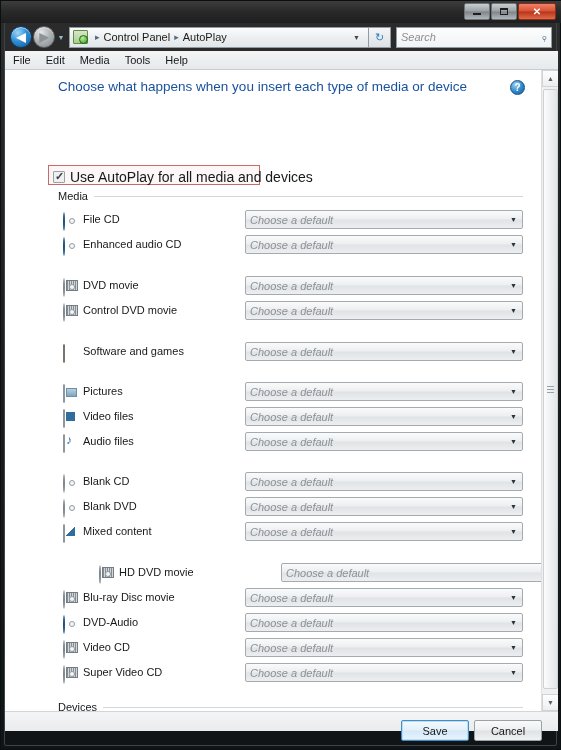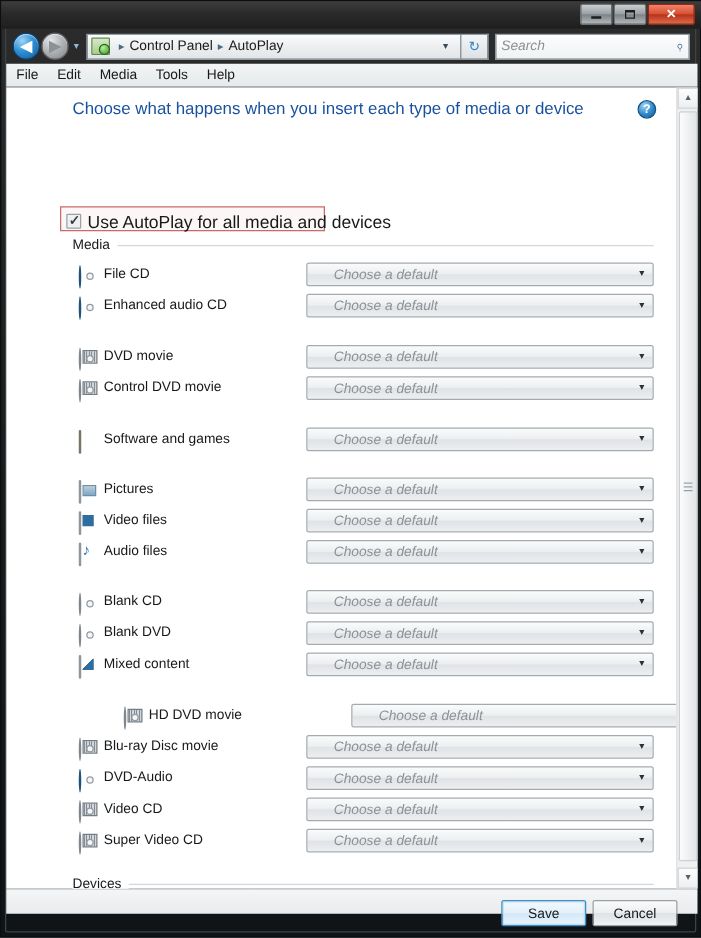--- a/index.html
+++ b/index.html
@@ -181,21 +181,21 @@
     width:15px; height:15px;
   }
   .combo {
     position:absolute; left:240px; top:0px; width:278px; height:19px;
     background:linear-gradient(180deg,#fafbfb 0%,#eceef0 48%,#e0e3e6 52%,#eceef0 100%);
     border:1px solid #a4abb0; border-radius:2px;
     display:flex; align-items:center;
   }
   .combo .ctext {
     font-size:11px; color:#8d9195; font-style:italic;
-    padding-left:21px; flex:1; white-space:nowrap;
+    padding-left:4px; flex:1; white-space:nowrap;
   }
   .combo .carw {
     width:17px; text-align:center; font-size:7px; color:#2c3135;
   }
 
   
   .vscroll {
     position:absolute; right:0; top:0; width:17px; height:641px;
     background:#f0f0f0; border-left:1px solid #dfdfdf;
   }

